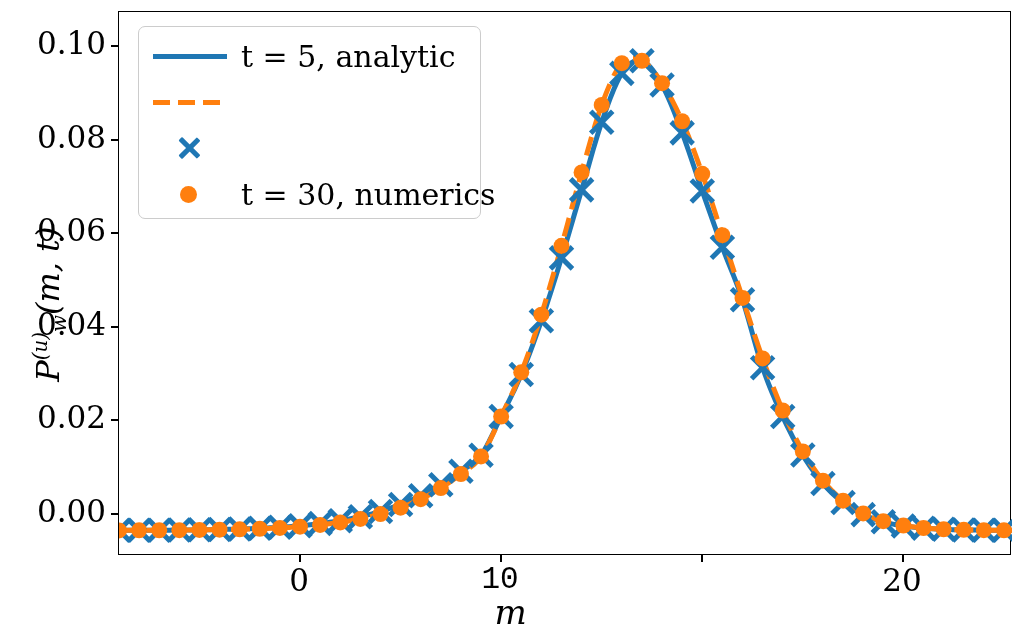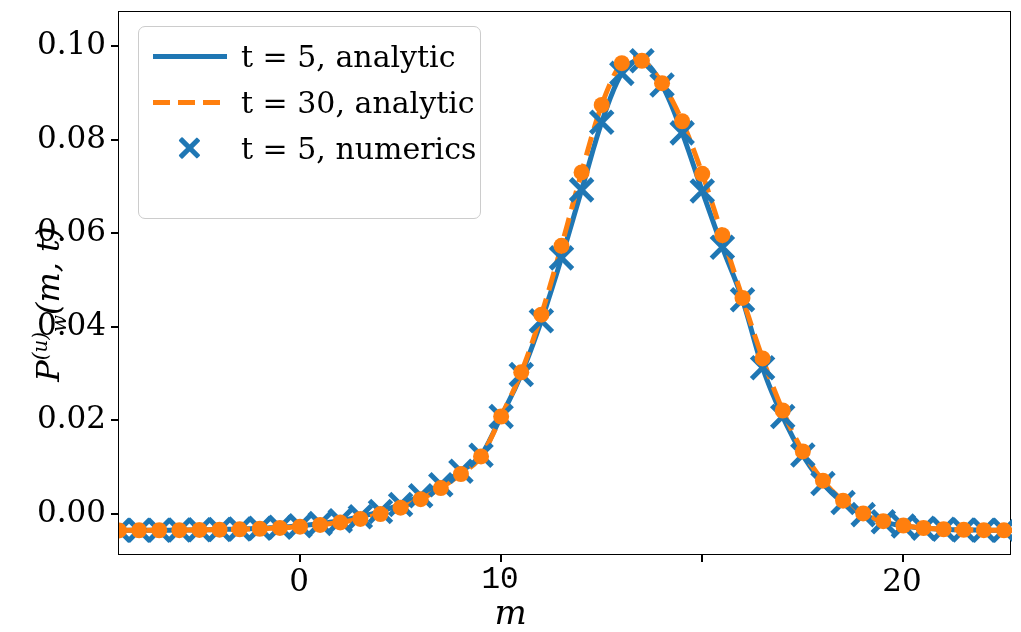--- a/index.html
+++ b/index.html
@@ -183,23 +183,27 @@
     <div class="legrow">
       <span class="legmark">
         <span class="solidline"></span>
       </span>
       <span class="legtext">t = 5, analytic</span>
     </div>
     <div class="legrow">
       <span class="legmark">
         <span class="dashline"></span>
       </span>
-      <span class="legtext">t = 30, analytic</span>
     </div>
     <div class="legrow">
       <span class="legmark">
         <span class="xmark"></span>
       </span>
-      <span class="legtext">t = 5, numerics</span>
+    </div>
+    <div class="legrow">
+      <span class="legmark">
+        <span class="dotmark"></span>
+      </span>
+      <span class="legtext">t = 30, numerics</span>
     </div>
   </div>
 
 </div>
 
 </body></html>

